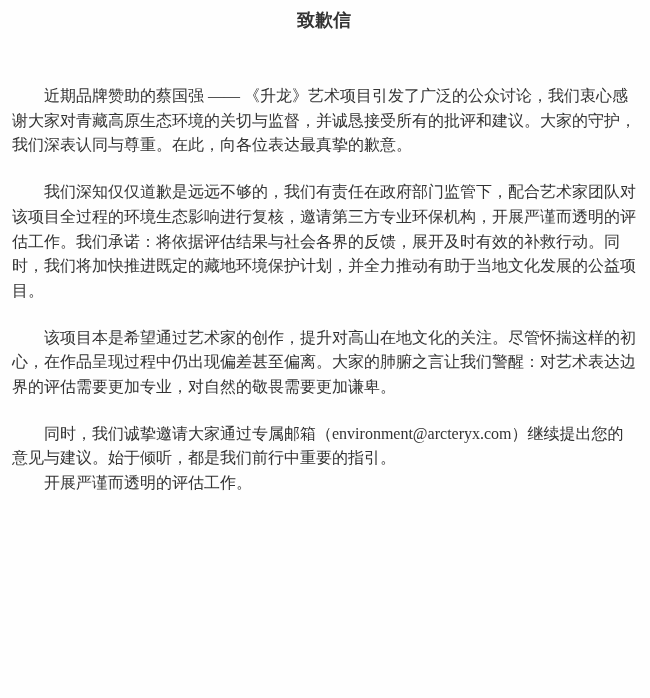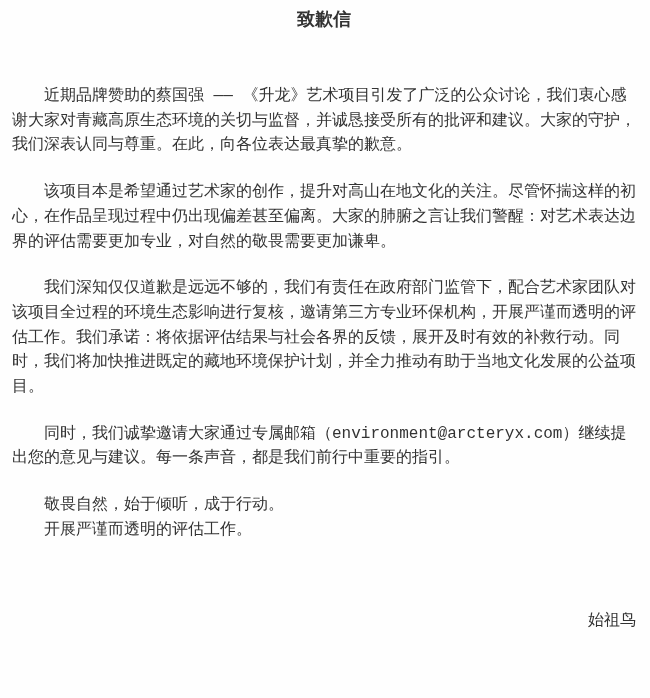--- a/index.html
+++ b/index.html
@@ -7,21 +7,21 @@
     padding: 0;
     background: #ffffff;
   }
   .page {
     position: relative;
     width: 650px;
     height: 698px;
     box-sizing: border-box;
     background: #fefefe;
     padding: 8px 14px 0 12px;
-    font-family: Liberation Mono, monospace;
+    font-family: Liberation Serif, serif;
     font-size: 16px;
     line-height: 24.7px;
     color: #333333;
     overflow: hidden;
   }
   .title {
     margin: 0;
     font-size: 18px;
     line-height: 25px;
     font-weight: 600;
@@ -52,27 +52,25 @@
 </style>
 </head>
 <body>
 
 <div class="page">
 
   <h1 class="title">致歉信</h1>
 
   <p class="para first">近期品牌赞助的蔡国强 —— 《升龙》艺术项目引发了广泛的公众讨论，我们衷心感谢大家对青藏高原生态环境的关切与监督，并诚恳接受所有的批评和建议。大家的守护，我们深表认同与尊重。在此，向各位表达最真挚的歉意。</p>
 
+  <p class="para">我们深知仅仅道歉是远远不够的，我们有责任在政府部门监管下，配合艺术家团队对该项目全过程的环境生态影响进行复核，邀请第三方专业环保机构，开展严谨而透明的评估工作。我们承诺：将依据评估结果与社会各界的反馈，展开及时有效的补救行动。同时，我们将加快推进既定的藏地环境保护计划，并全力推动有助于当地文化发展的公益项目。</p>
+
   <p class="para">该项目本是希望通过艺术家的创作，提升对高山在地文化的关注。尽管怀揣这样的初心，在作品呈现过程中仍出现偏差甚至偏离。大家的肺腑之言让我们警醒：对艺术表达边界的评估需要更加专业，对自然的敬畏需要更加谦卑。</p>
 
-  <p class="para">我们深知仅仅道歉是远远不够的，我们有责任在政府部门监管下，配合艺术家团队对该项目全过程的环境生态影响进行复核，邀请第三方专业环保机构，开展严谨而透明的评估工作。我们承诺：将依据评估结果与社会各界的反馈，展开及时有效的补救行动。同时，我们将加快推进既定的藏地环境保护计划，并全力推动有助于当地文化发展的公益项目。</p>
+  <p class="para">同时，我们诚挚邀请大家通过专属邮箱（environment@arcteryx.com）继续提出您的意见与建议。始于倾听，都是我们前行中重要的指引。</p>
 
-  <p class="para">同时，我们诚挚邀请大家通过专属邮箱（environment@arcteryx.com）继续提出您的意见与建议。每一条声音，都是我们前行中重要的指引。</p>
-
-  <p class="closing first">敬畏自然，始于倾听，成于行动。</p>
 
   <p class="closing">开展严谨而透明的评估工作。</p>
 
   <div class="signature-block">
-    <p>始祖鸟</p>
   </div>
 
 </div>
 
 </body></html>

